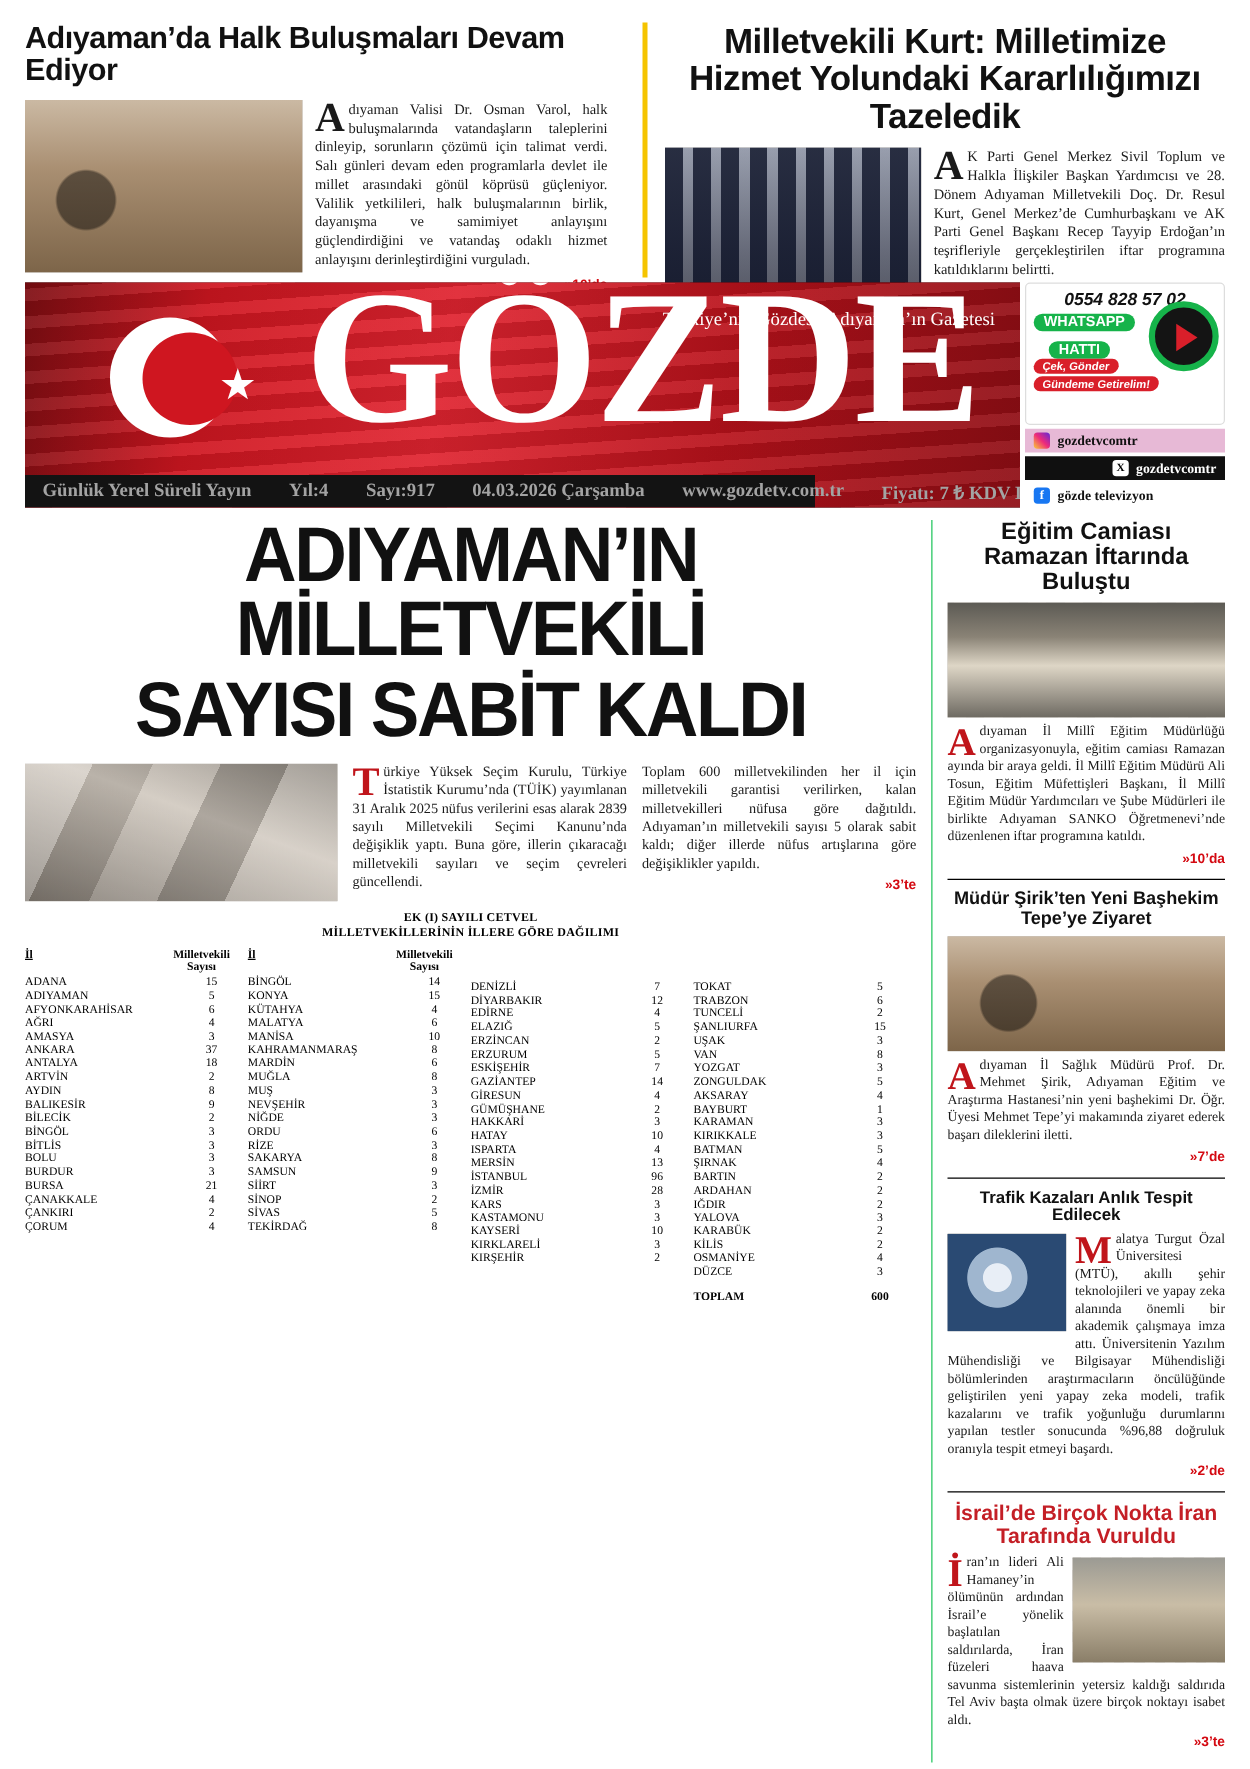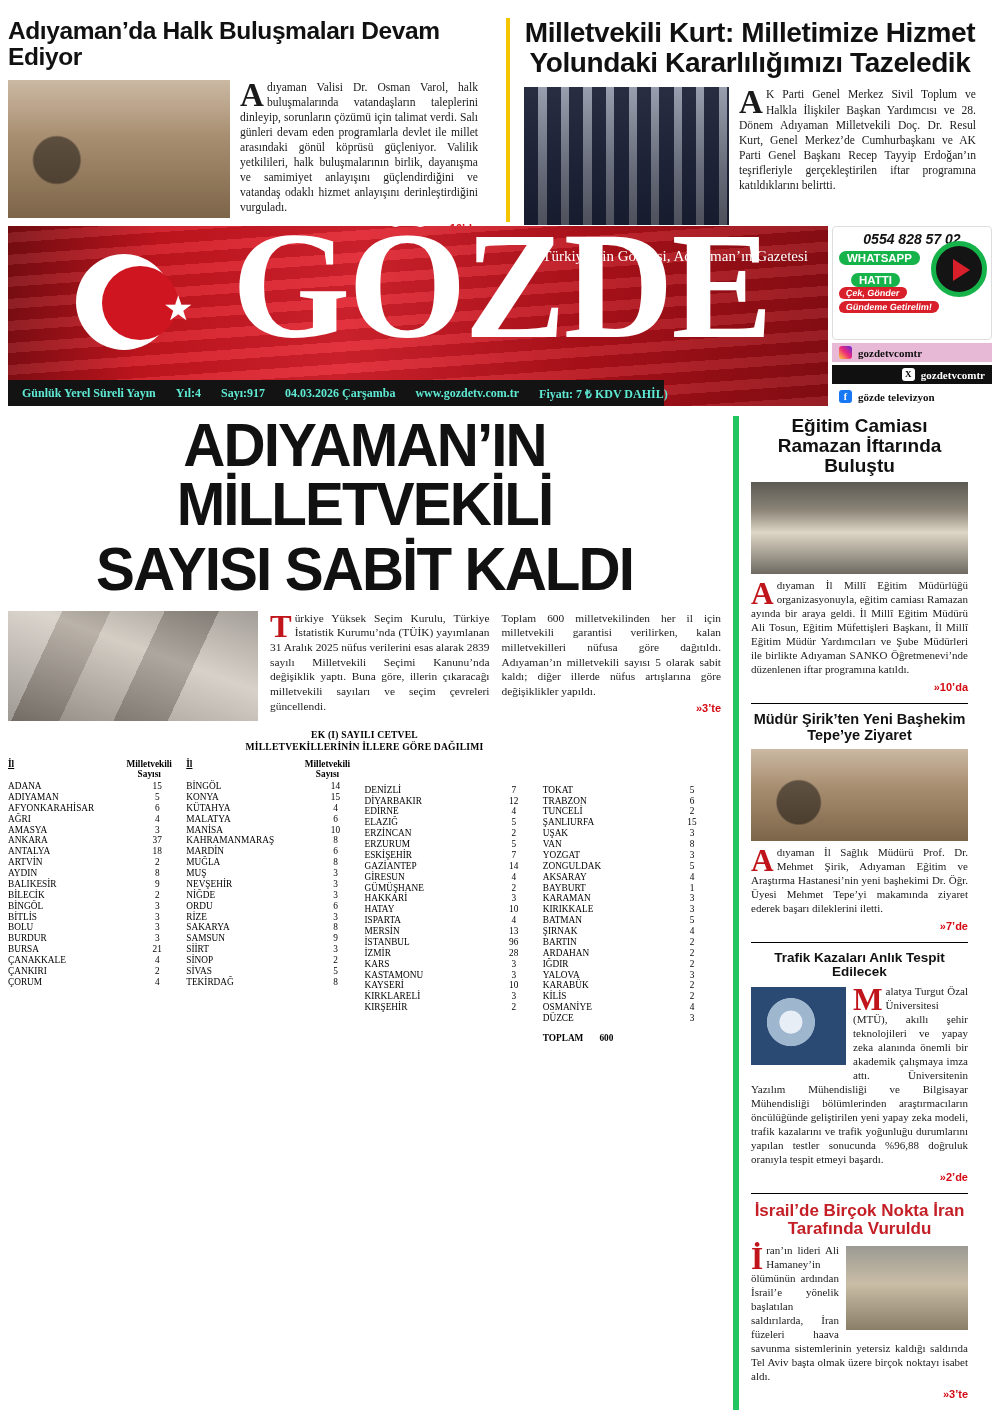--- a/index.html
+++ b/index.html
@@ -1,21 +1,21 @@
 <!DOCTYPE html>
 <html><head>
 <meta charset="utf-8">
 <style>
   * { box-sizing: border-box; margin:0; padding:0; }
   body {
     width:1000px; height:1415px; background:#ffffff;
     font-family:"Liberation Serif", serif; overflow:hidden;
     position:relative;
   }
-  .page { width:1000px; height:1415px; position:relative; padding:0 8px; }
+  .page { width:1000px; height:1415px; position:relative; padding:0 20px; }
   .hl { font-family:"Liberation Sans", sans-serif; font-weight:bold; color:#111; letter-spacing:-0.4px; }
   .body-txt { font-family:"Liberation Serif", serif; text-align:justify; color:#1a1a1a; hyphens:auto; }
   .page-ref { font-family:"Liberation Sans", sans-serif; font-weight:bold; color:#d40a12; font-size:11px; }
   .dropcap::first-letter {
     float:left; font-size:2.85em; line-height:0.82; font-weight:bold;
     padding-right:3px; padding-top:2px; font-family:"Liberation Serif", serif;
   }
   .dropcap-red::first-letter { color:#c0151b; }
 
   
@@ -77,23 +77,23 @@
   .crescent::after { content:""; position:absolute; left:26px; top:12px; width:76px; height:74px; border-radius:50%;
     background:#cf1620; }
   .star { position:absolute; left:155px; top:66px; color:#fff; font-size:34px; line-height:1; }
   .gozde {
     position:absolute; left:180px; top:-16px; font-family:"Liberation Serif", serif; font-weight:bold;
     font-size:152px; color:#fff; letter-spacing:-2px; line-height:1;margin-left:44px;
   }
   .tagline { position:absolute; right:20px; top:22px; color:#fff; font-size:15px;
     font-family:"Liberation Serif", serif; font-style:normal; }
   .infobar {
-    position:absolute; left:0; right:164px; bottom:0; height:26px; background:#131313; color:#5eead4;
-    display:flex; align-items:center; gap:20px; padding:0 14px;
-    font-family:"Liberation Serif", serif; font-weight:bold; font-size:12px; white-space:nowrap;
+    position:absolute; left:0; right:164px; bottom:0; height:26px; background:#131313; color:#a3a3a3;
+    display:flex; align-items:center; gap:30px; padding:0 14px;
+    font-family:"Liberation Serif", serif; font-weight:bold; font-size:15px; white-space:nowrap;
   }
   .mast-right { width:160px; margin-left:4px; display:flex; flex-direction:column; gap:3px; }
   .wa-card { flex:1; border:1px solid #ddd; border-radius:4px; position:relative; overflow:hidden;
     background:#fff; }
   .wa-phone { position:absolute; top:4px; left:0; right:0; text-align:center; font-family:"Liberation Sans",sans-serif;
     font-weight:bold; font-size:14px; color:#111; font-style:italic; }
   .wa-pill { position:absolute; left:6px; background:#16b34a; color:#fff; border-radius:11px;
     font-family:"Liberation Sans", sans-serif; font-weight:bold; font-size:11.5px; padding:1px 8px; }
   .wa-pill.p1 { top:24px; }
   .wa-pill.p2 { top:46px; left:18px; }
@@ -111,21 +111,21 @@
   .soc.ig { background:#e7b9d6; color:#111; }
   .soc.ig .ic { background:linear-gradient(45deg,#f9ce34,#ee2a7b,#6228d7); }
   .soc.tw { background:#101010; color:#fff; justify-content:flex-end; }
   .soc.tw .ic { background:#fff; color:#000; font-size:9px; text-align:center; line-height:13px; }
   .soc.fb { background:#fff; color:#111; }
   .soc.fb .ic { background:#1877f2; color:#fff; font-size:10px; text-align:center; line-height:13px; }
 
   
   .main { display:flex; gap:0; margin-top:10px; }
   .col-left { width:725px; padding-right:12px; }
-  .col-right { width:235px; padding-left:12px; border-left:6px solid #22c55e; }
+  .col-right { width:235px; padding-left:12px; border-left:1px solid #22c55e; }
 
   .lead-head { font-family:"Liberation Sans", sans-serif; font-weight:bold; color:#111;
     font-size:62px; line-height:0.95; letter-spacing:-2px; text-align:center; transform:scaleX(.94); transform-origin:center; }
   .lead-head .l2 { display:block; margin-top:6px; }
 
   .lead-flow { display:flex; gap:12px; margin-top:12px; }
   .lead-flow .photo { flex:0 0 250px; height:110px; }
   .lead-flow .c { flex:1; font-size:11.4px; line-height:1.29; }
   .lead-flow .c2 { flex:1; font-size:11.4px; line-height:1.29; }
 
@@ -133,21 +133,21 @@
   .tbl-title { text-align:center; font-family:"Liberation Serif", serif; font-weight:bold; font-size:9.6px;
     line-height:1.25; margin-top:8px; letter-spacing:.2px; }
   .tbl-wrap { display:flex; margin-top:6px; font-size:9.3px; }
   .tcol { flex:1; padding-right:6px;font-family:Liberation Serif, serif; }
   .thead { display:flex; justify-content:space-between; font-weight:bold; text-align:center; margin-bottom:2px; }
   .thead .h1 { text-decoration:underline; }
   .thead .h2 { width:62px; text-align:center; line-height:1.1; }
   .trow { display:flex; justify-content:space-between; line-height:1.17; }
   .trow .nm { white-space:nowrap; }
   .trow .vl { width:46px; text-align:center; }
-  .ttotal { display:flex; justify-content:flex-start; font-weight:bold; margin-top:9px; }
+  .ttotal { display:flex; justify-content:space-between; font-weight:bold; margin-top:9px; }
   .ttotal .vl { width:46px; text-align:center; }
 
   
   .rbox { padding-bottom:8px; }
   .rbox + .rbox { border-top:1px solid #000; padding-top:8px; }
   .rbox h3 { font-family:"Liberation Sans", sans-serif; font-weight:bold; font-size:19px; line-height:1.06;
     text-align:center; color:#111; margin-bottom:6px; }
   .rbox h3.red { color:#c41f26; }
   .rbox h3.small { font-size:14.5px; }
   .rbox .photo { width:100%; height:92px; margin-bottom:5px; }

